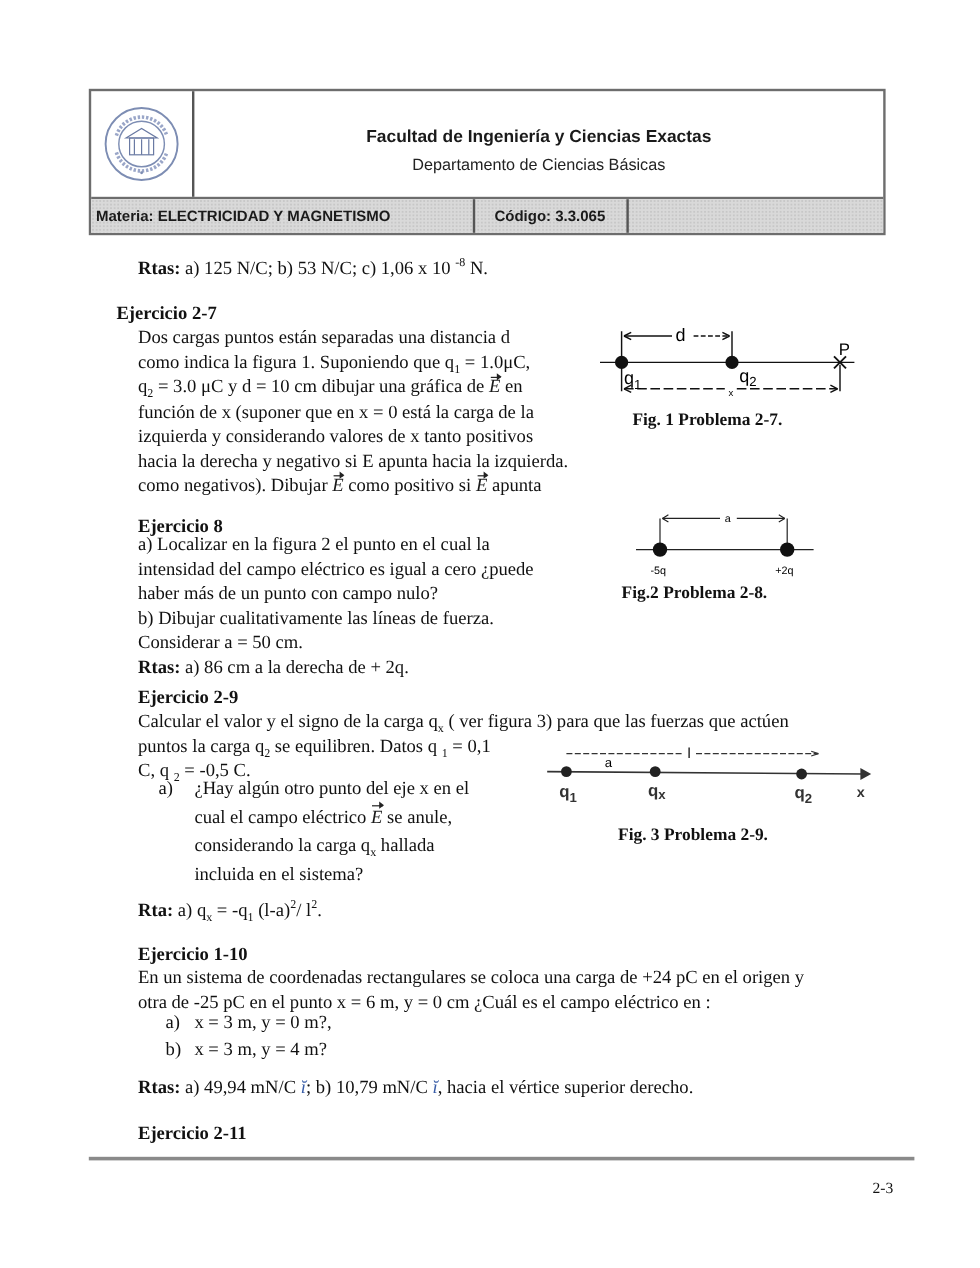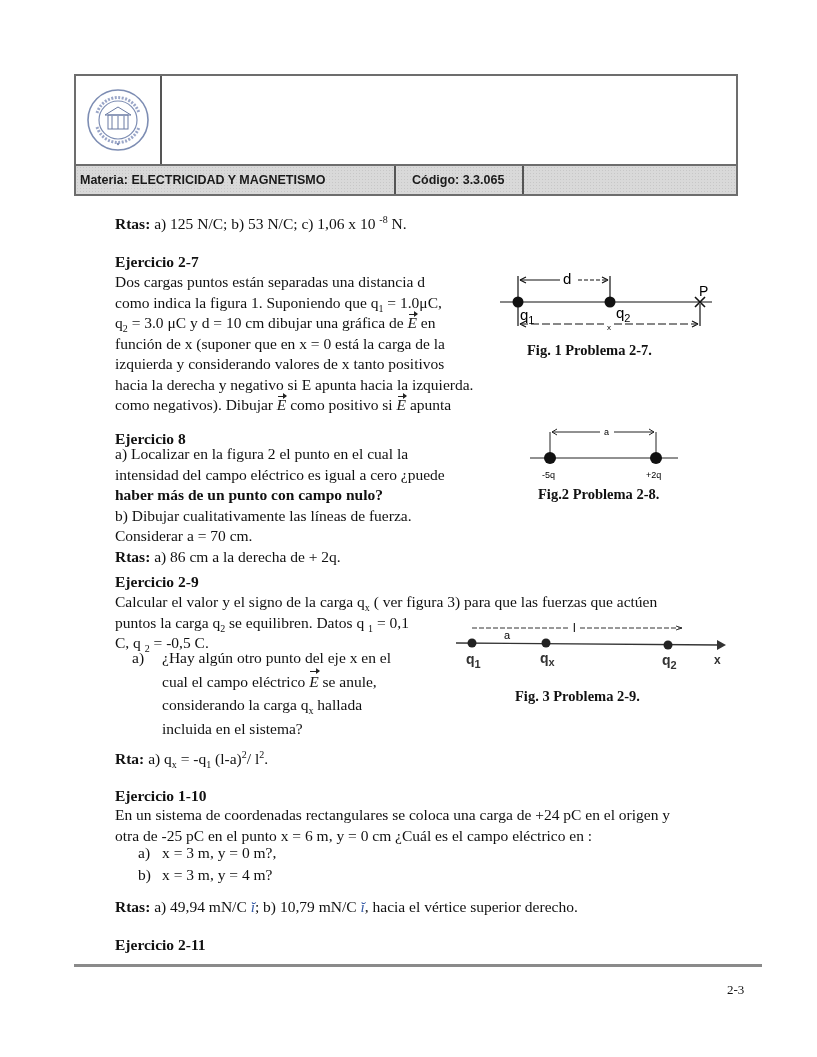--- a/index.html
+++ b/index.html
@@ -67,39 +67,43 @@
         <path d="M22 30 L35 22 L48 30 Z" fill="none" stroke="#6a7aa3" stroke-width="1"></path>
         <rect x="25" y="30" width="20" height="14" fill="none" stroke="#6a7aa3" stroke-width="1"></rect>
         <line x1="29" y1="31" x2="29" y2="44" stroke="#6a7aa3" stroke-width="1"></line>
         <line x1="35" y1="31" x2="35" y2="44" stroke="#6a7aa3" stroke-width="1"></line>
         <line x1="41" y1="31" x2="41" y2="44" stroke="#6a7aa3" stroke-width="1"></line>
         <path d="M14 28 A22 22 0 0 1 56 28" fill="none" stroke="#9aa6c8" stroke-width="3" stroke-dasharray="2 1.5"></path>
         <path d="M14 42 A22 22 0 0 0 56 42" fill="none" stroke="#9aa6c8" stroke-width="3" stroke-dasharray="2 1.5"></path>
         <circle cx="35" cy="59" r="1.2" fill="#7d8db3"></circle>
       </svg>
     </div>
+    <div class="hdr-title">
+      <div class="t1">Facultad de Ingeniería y Ciencias Exactas</div>
+      <div class="t2">Departamento de Ciencias Básicas</div>
+    </div>
   </div>
   <div class="hdr-bot">
     <div class="c c1">
         <span>Materia: ELECTRICIDAD Y MAGNETISMO</span>
       </div>
     <div class="c c2">
         <span>Código: 3.3.065</span>
       </div>
     <div class="c c3">
         <span></span>
       </div>
   </div>
 </div>
 
 <div class="txt" style="left:115px; top:214px; white-space:nowrap;">
   <span class="b">Rtas:</span><span> a) 125 N/C; b) 53 N/C; c) 1,06 x 10 </span><sup>-8</sup><span> N.</span>
 </div>
 
-<div class="txt b" style="left:115px; top:252px;">Ejercicio 2-7</div>
+<div class="txt b" style="left:97px; top:252px;">Ejercicio 2-7</div>
 <div class="txt" style="left:115px; top:272px; width:370px;">
   <div class="just">Dos cargas puntos están separadas una distancia d</div>
   <div class="just"><span>como indica la figura 1. Suponiendo que q</span><sub>1</sub><span> = 1.0μC,</span></div>
   <div class="just"><span>q</span><sub>2</sub><span> = 3.0 μC y d = 10 cm dibujar una gráfica de </span><span class="vec">E</span><span> en</span></div>
   <div class="just">función de x (suponer que  en x = 0 está la carga de la</div>
   <div class="just">izquierda y considerando valores de x tanto positivos</div>
   <div style="white-space:nowrap;">hacia la derecha y negativo si E apunta hacia la izquierda.</div>
   <div style="white-space:nowrap;"><span>como negativos). Dibujar </span><span class="vec">E</span><span> como positivo si </span><span class="vec">E</span><span> apunta</span></div>
 </div>
 
@@ -126,43 +130,43 @@
   <text x="116" y="50" font-family="Liberation Sans, sans-serif" font-size="15"><tspan>q</tspan><tspan font-size="11" dy="4">2</tspan></text>
   <text x="107" y="62" font-family="Liberation Sans, sans-serif" font-size="8">x</text>
   <text x="199" y="28" font-family="Liberation Sans, sans-serif" font-size="14">P</text>
 </svg>
 <div class="fig-cap" style="left:527px; top:342px;">Fig. 1 Problema 2-7.</div>
 
 <div class="txt b" style="left:115px; top:429px;">Ejercicio 8</div>
 <div class="txt" style="left:115px; top:444px; width:370px;">
   <div class="just">a) Localizar en la figura 2 el punto en el cual la</div>
   <div class="just">intensidad del campo eléctrico es igual a cero ¿puede</div>
-  <div style="white-space:nowrap;font-weight:bold;">haber más de un punto con campo nulo?</div>
+  <div style="white-space:nowrap;">haber más de un punto con campo nulo?</div>
   <div class="just">b) Dibujar cualitativamente las líneas de fuerza.</div>
-  <div style="white-space:nowrap;">Considerar a = 70 cm.</div>
+  <div style="white-space:nowrap;">Considerar a = 50 cm.</div>
   <div style="white-space:nowrap;"><span class="b">Rtas:</span><span> a) 86 cm a la derecha de + 2q.</span></div>
 </div>
 
 <svg style="position:absolute; left:530px; top:422px;" width="150" height="60">
   <g stroke="#222" stroke-width="1" fill="none">
     <line x1="0" y1="36" x2="148" y2="36"></line>
     <line x1="20" y1="10" x2="20" y2="32"></line>
     <line x1="126" y1="10" x2="126" y2="32"></line>
     <line x1="22" y1="10" x2="70" y2="10"></line>
     <path d="M22 10 l5 -3 M22 10 l5 3"></path>
     <line x1="84" y1="10" x2="124" y2="10"></line>
     <path d="M124 10 l-5 -3 M124 10 l-5 3"></path>
   </g>
   <circle cx="20" cy="36" r="6" fill="#111"></circle>
   <circle cx="126" cy="36" r="6" fill="#111"></circle>
   <text x="74" y="13" font-family="Liberation Sans, sans-serif" font-size="9">a</text>
   <text x="12" y="56" font-family="Liberation Sans, sans-serif" font-size="9">-5q</text>
   <text x="116" y="56" font-family="Liberation Sans, sans-serif" font-size="9">+2q</text>
 </svg>
-<div class="fig-cap" style="left:538px; top:486px;">Fig.2  Problema 2-8.</div>
+<div class="fig-cap" style="left:518px; top:486px;">Fig.2  Problema 2-8.</div>
 
 <div class="txt b" style="left:115px; top:572px;">Ejercicio 2-9</div>
 <div class="txt" style="left:115px; top:592px; white-space:nowrap;">
   <div><span>Calcular el valor y el signo de la carga q</span><sub>x</sub><span> ( ver figura 3) para que las fuerzas que actúen</span></div>
   <div><span>puntos la carga q</span><sub>2</sub><span> se equilibren. Datos q </span><sub>1</sub><span> = 0,1</span></div>
   <div><span>C, q </span><sub>2</sub><span> = -0,5 C.</span></div>
 </div>
 <div class="txt" style="left:132px; top:646px; width:290px; line-height:23.5px;">
   <span style="position:absolute; left:0; top:0;">a)</span>
   <div style="margin-left:30px;">

